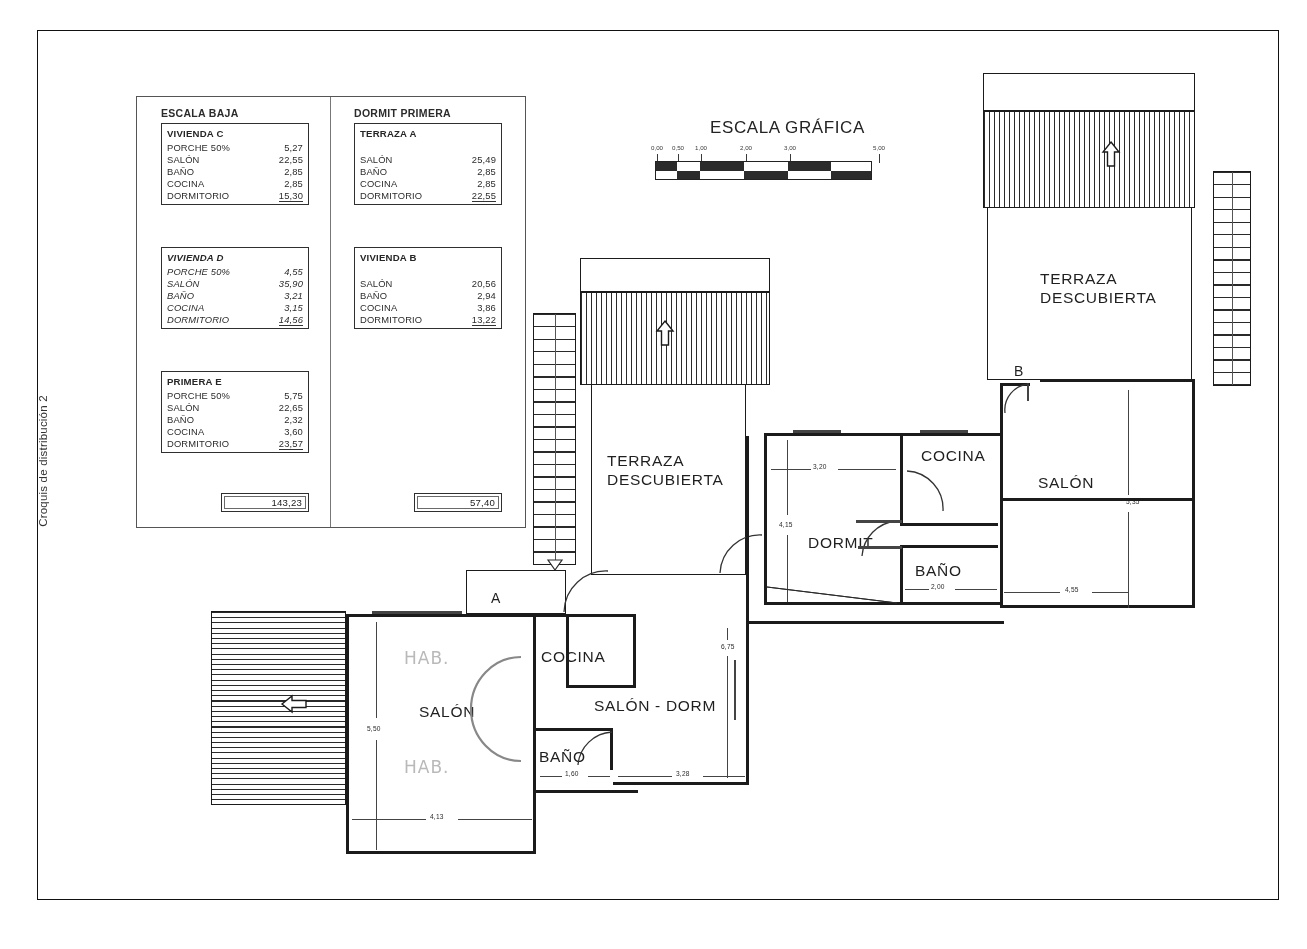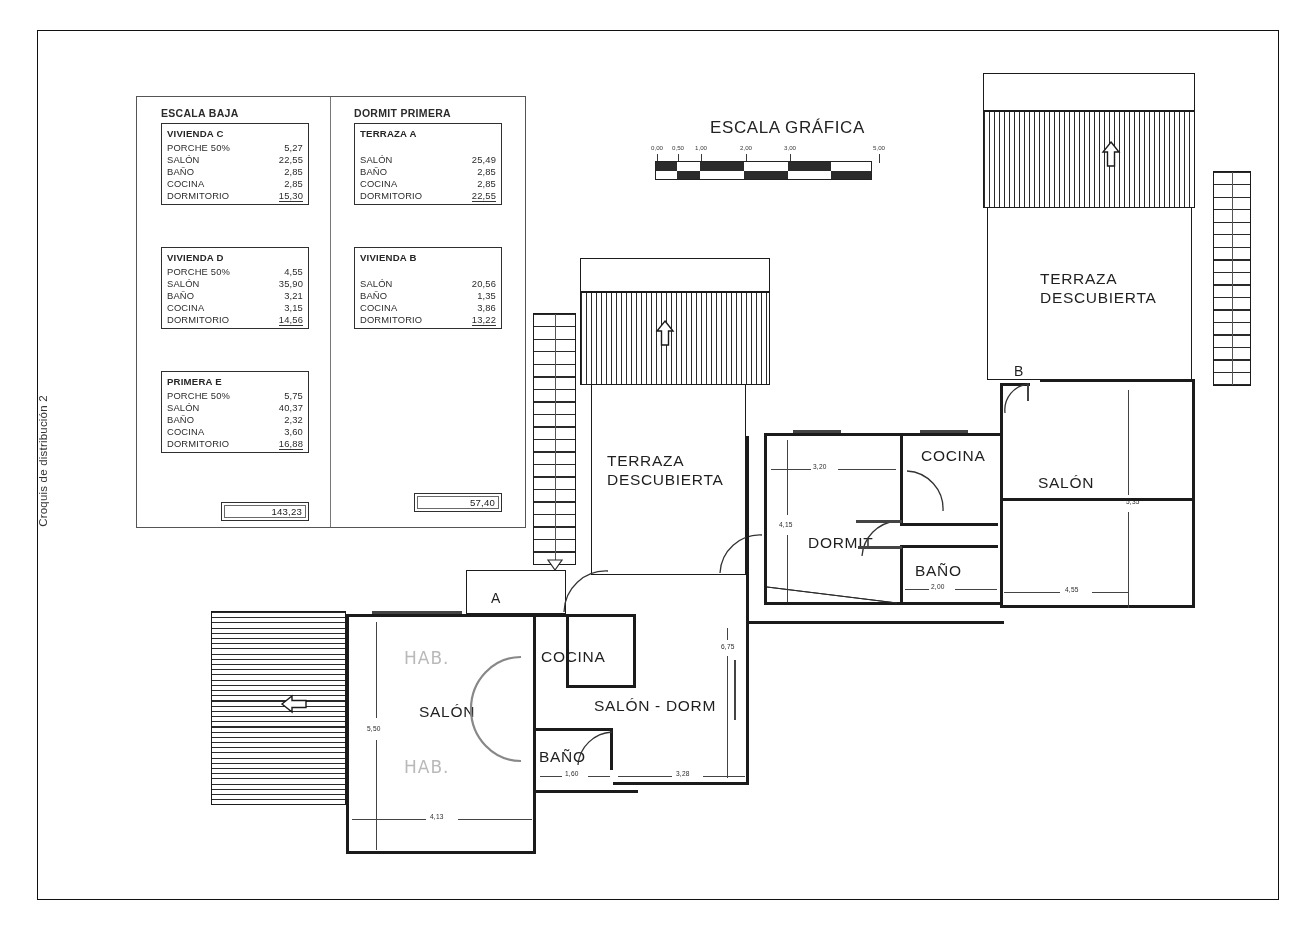--- a/index.html
+++ b/index.html
@@ -90,21 +90,21 @@
         <div class="row">
             <span class="k">COCINA</span>
             <span class="v">2,85</span>
           </div>
         <div class="row last">
             <span class="k">DORMITORIO</span>
             <span class="v">15,30</span>
           </div>
       </div>
 
-      <div class="tbl" style="top:150px;">
+      <div class="tbl" style="top:150px;font-style:italic;">
         <div class="unit">VIVIENDA D</div>
         <div class="row">
             <span class="k">PORCHE 50%</span>
             <span class="v">4,55</span>
           </div>
         <div class="row">
             <span class="k">SALÓN</span>
             <span class="v">35,90</span>
           </div>
         <div class="row">
@@ -122,37 +122,37 @@
       </div>
 
       <div class="tbl" style="top:274px;">
         <div class="unit">PRIMERA E</div>
         <div class="row">
             <span class="k">PORCHE 50%</span>
             <span class="v">5,75</span>
           </div>
         <div class="row">
             <span class="k">SALÓN</span>
-            <span class="v">40,37</span>
+            <span class="v">22,65</span>
           </div>
         <div class="row">
             <span class="k">BAÑO</span>
             <span class="v">2,32</span>
           </div>
         <div class="row">
             <span class="k">COCINA</span>
             <span class="v">3,60</span>
           </div>
         <div class="row last">
             <span class="k">DORMITORIO</span>
-            <span class="v">16,88</span>
-          </div>
-      </div>
-
-      <div class="total" style="left:84px;top:405px;">
+            <span class="v">23,57</span>
+          </div>
+      </div>
+
+      <div class="total" style="left:84px;top:396px;">
         <div class="inner"></div>
           <span>143,23</span>
       </div>
     </div>
 
     <div class="legend-col" id="col-primera">
       <div class="col-title">DORMIT PRIMERA</div>
 
       <div class="tbl" style="top:26px;">
         <div class="unit">TERRAZA A</div>
@@ -177,21 +177,21 @@
 
       <div class="tbl" style="top:150px;">
         <div class="unit">VIVIENDA B</div>
         <div class="spacer"></div>
         <div class="row">
             <span class="k">SALÓN</span>
             <span class="v">20,56</span>
           </div>
         <div class="row">
             <span class="k">BAÑO</span>
-            <span class="v">1,35</span>
+            <span class="v">2,94</span>
           </div>
         <div class="row">
             <span class="k">COCINA</span>
             <span class="v">3,86</span>
           </div>
         <div class="row last">
             <span class="k">DORMITORIO</span>
             <span class="v">13,22</span>
           </div>
       </div>

